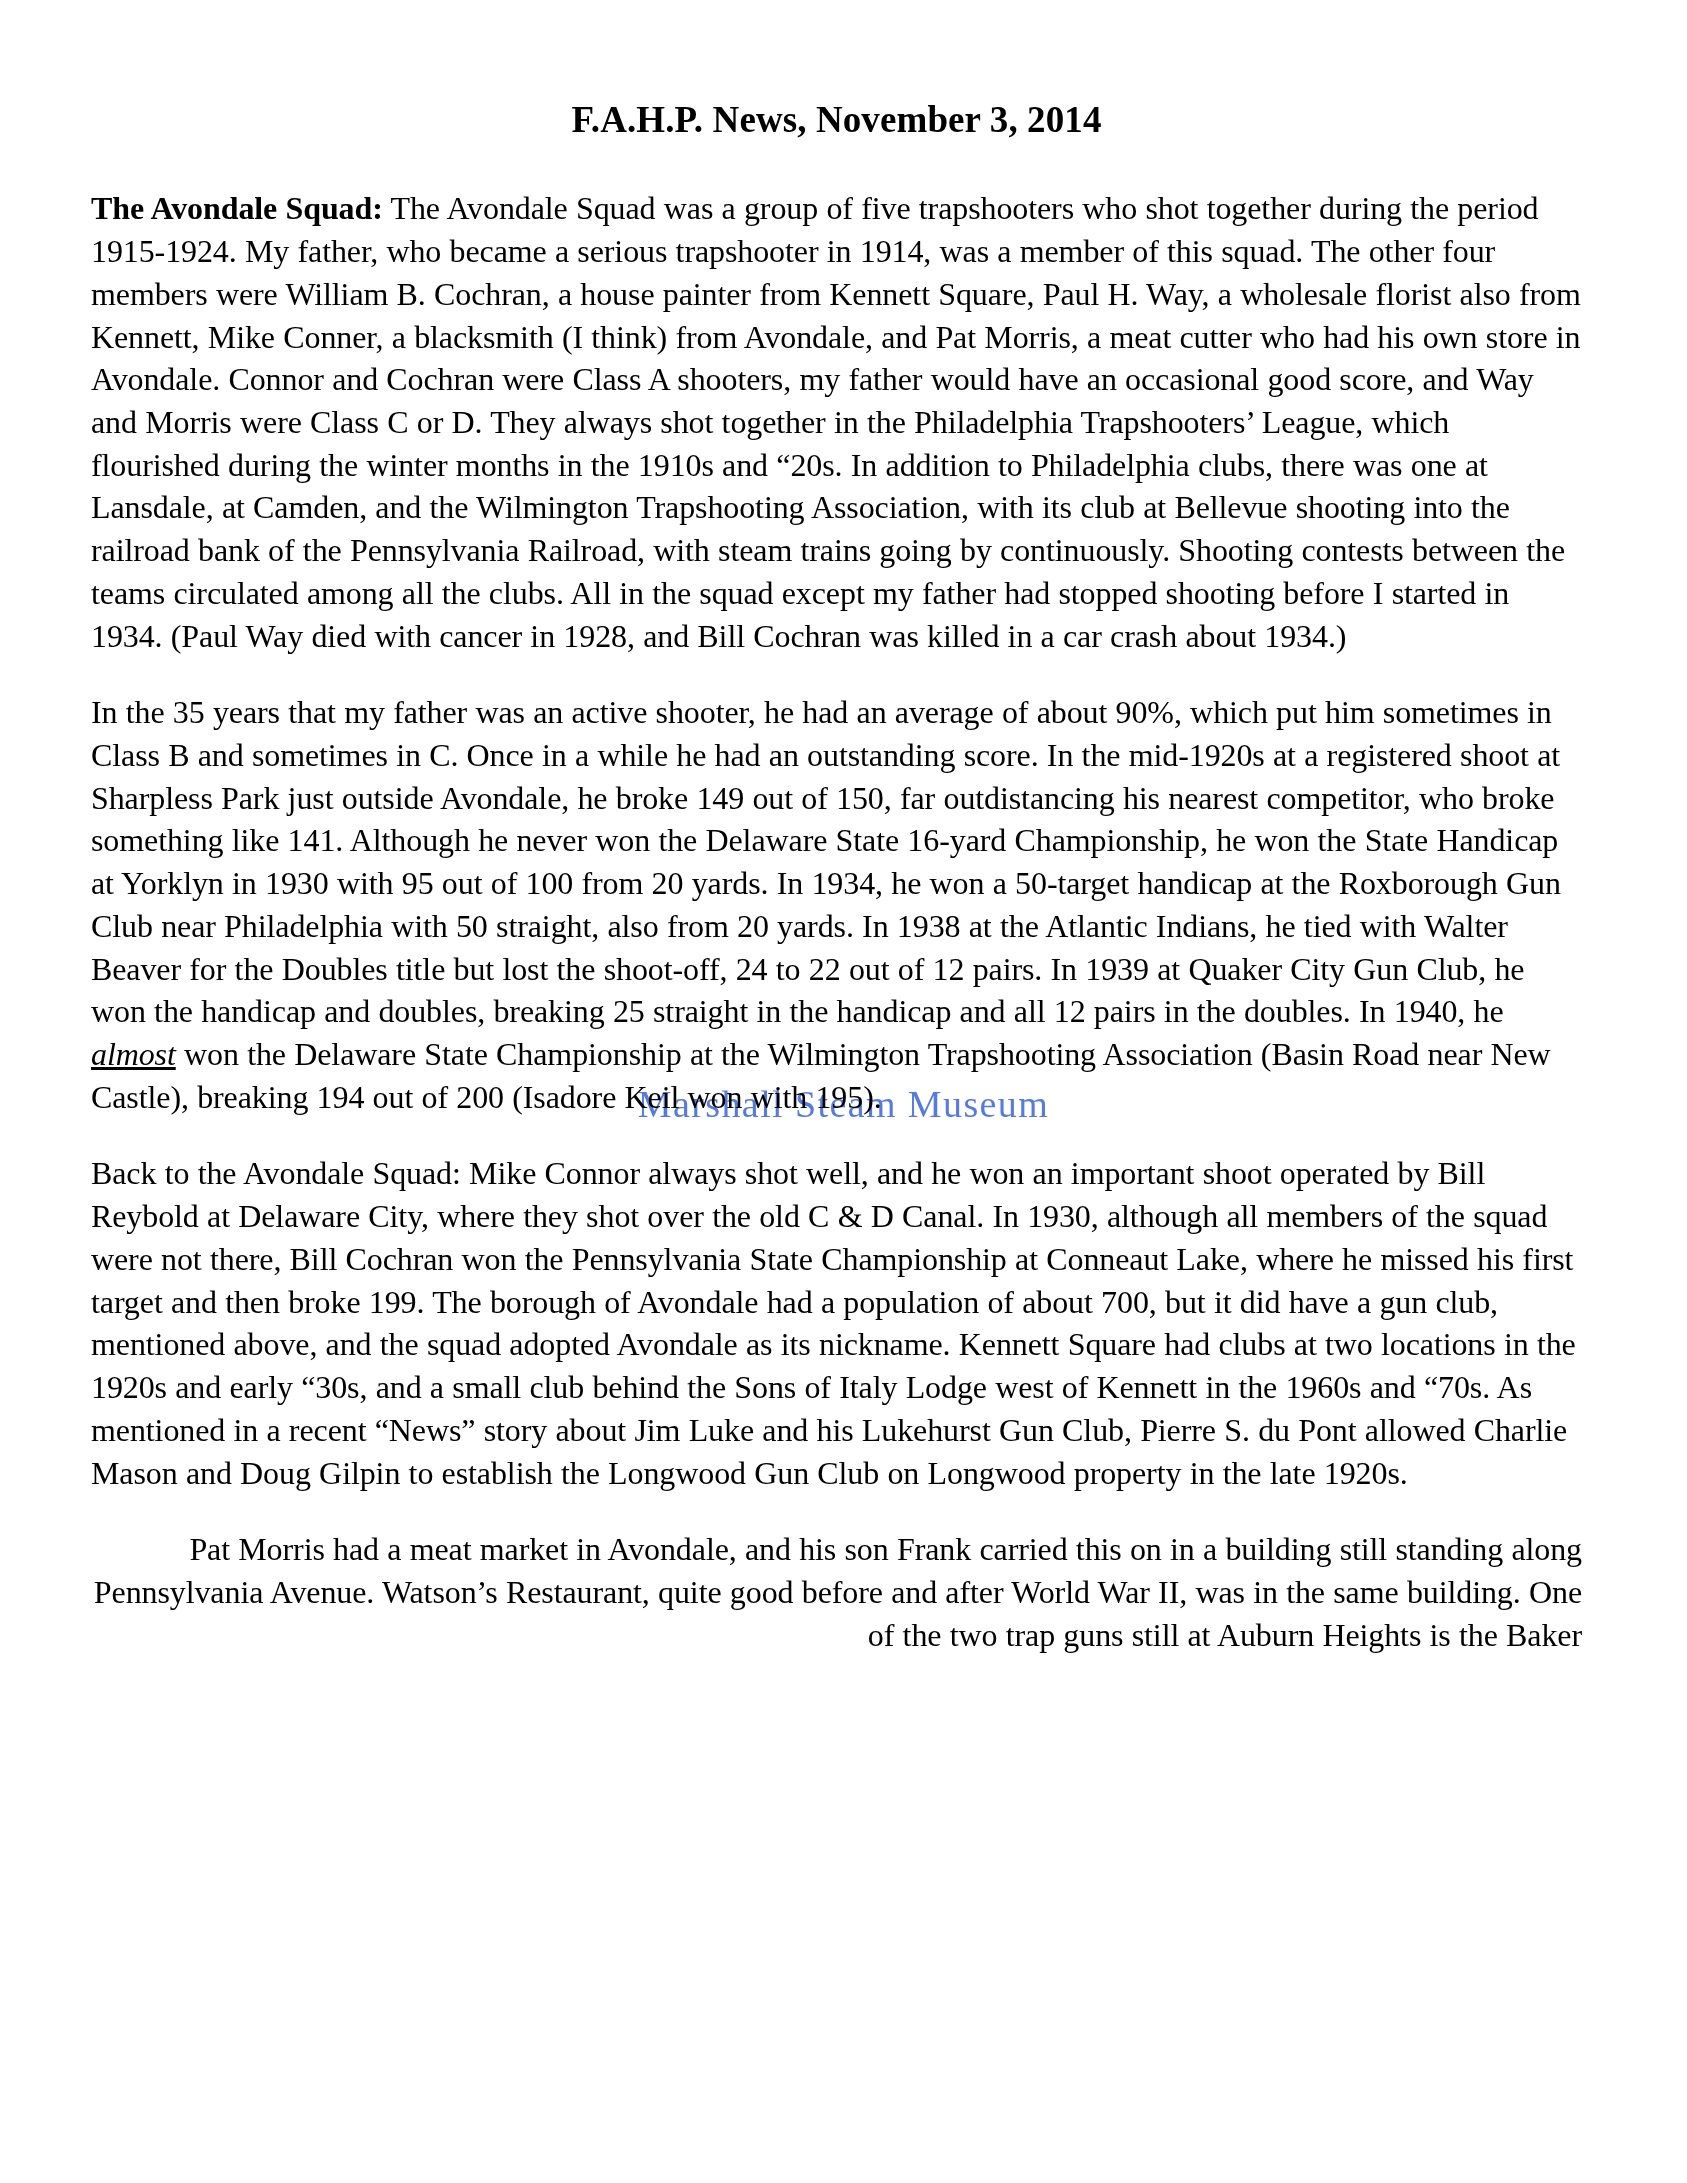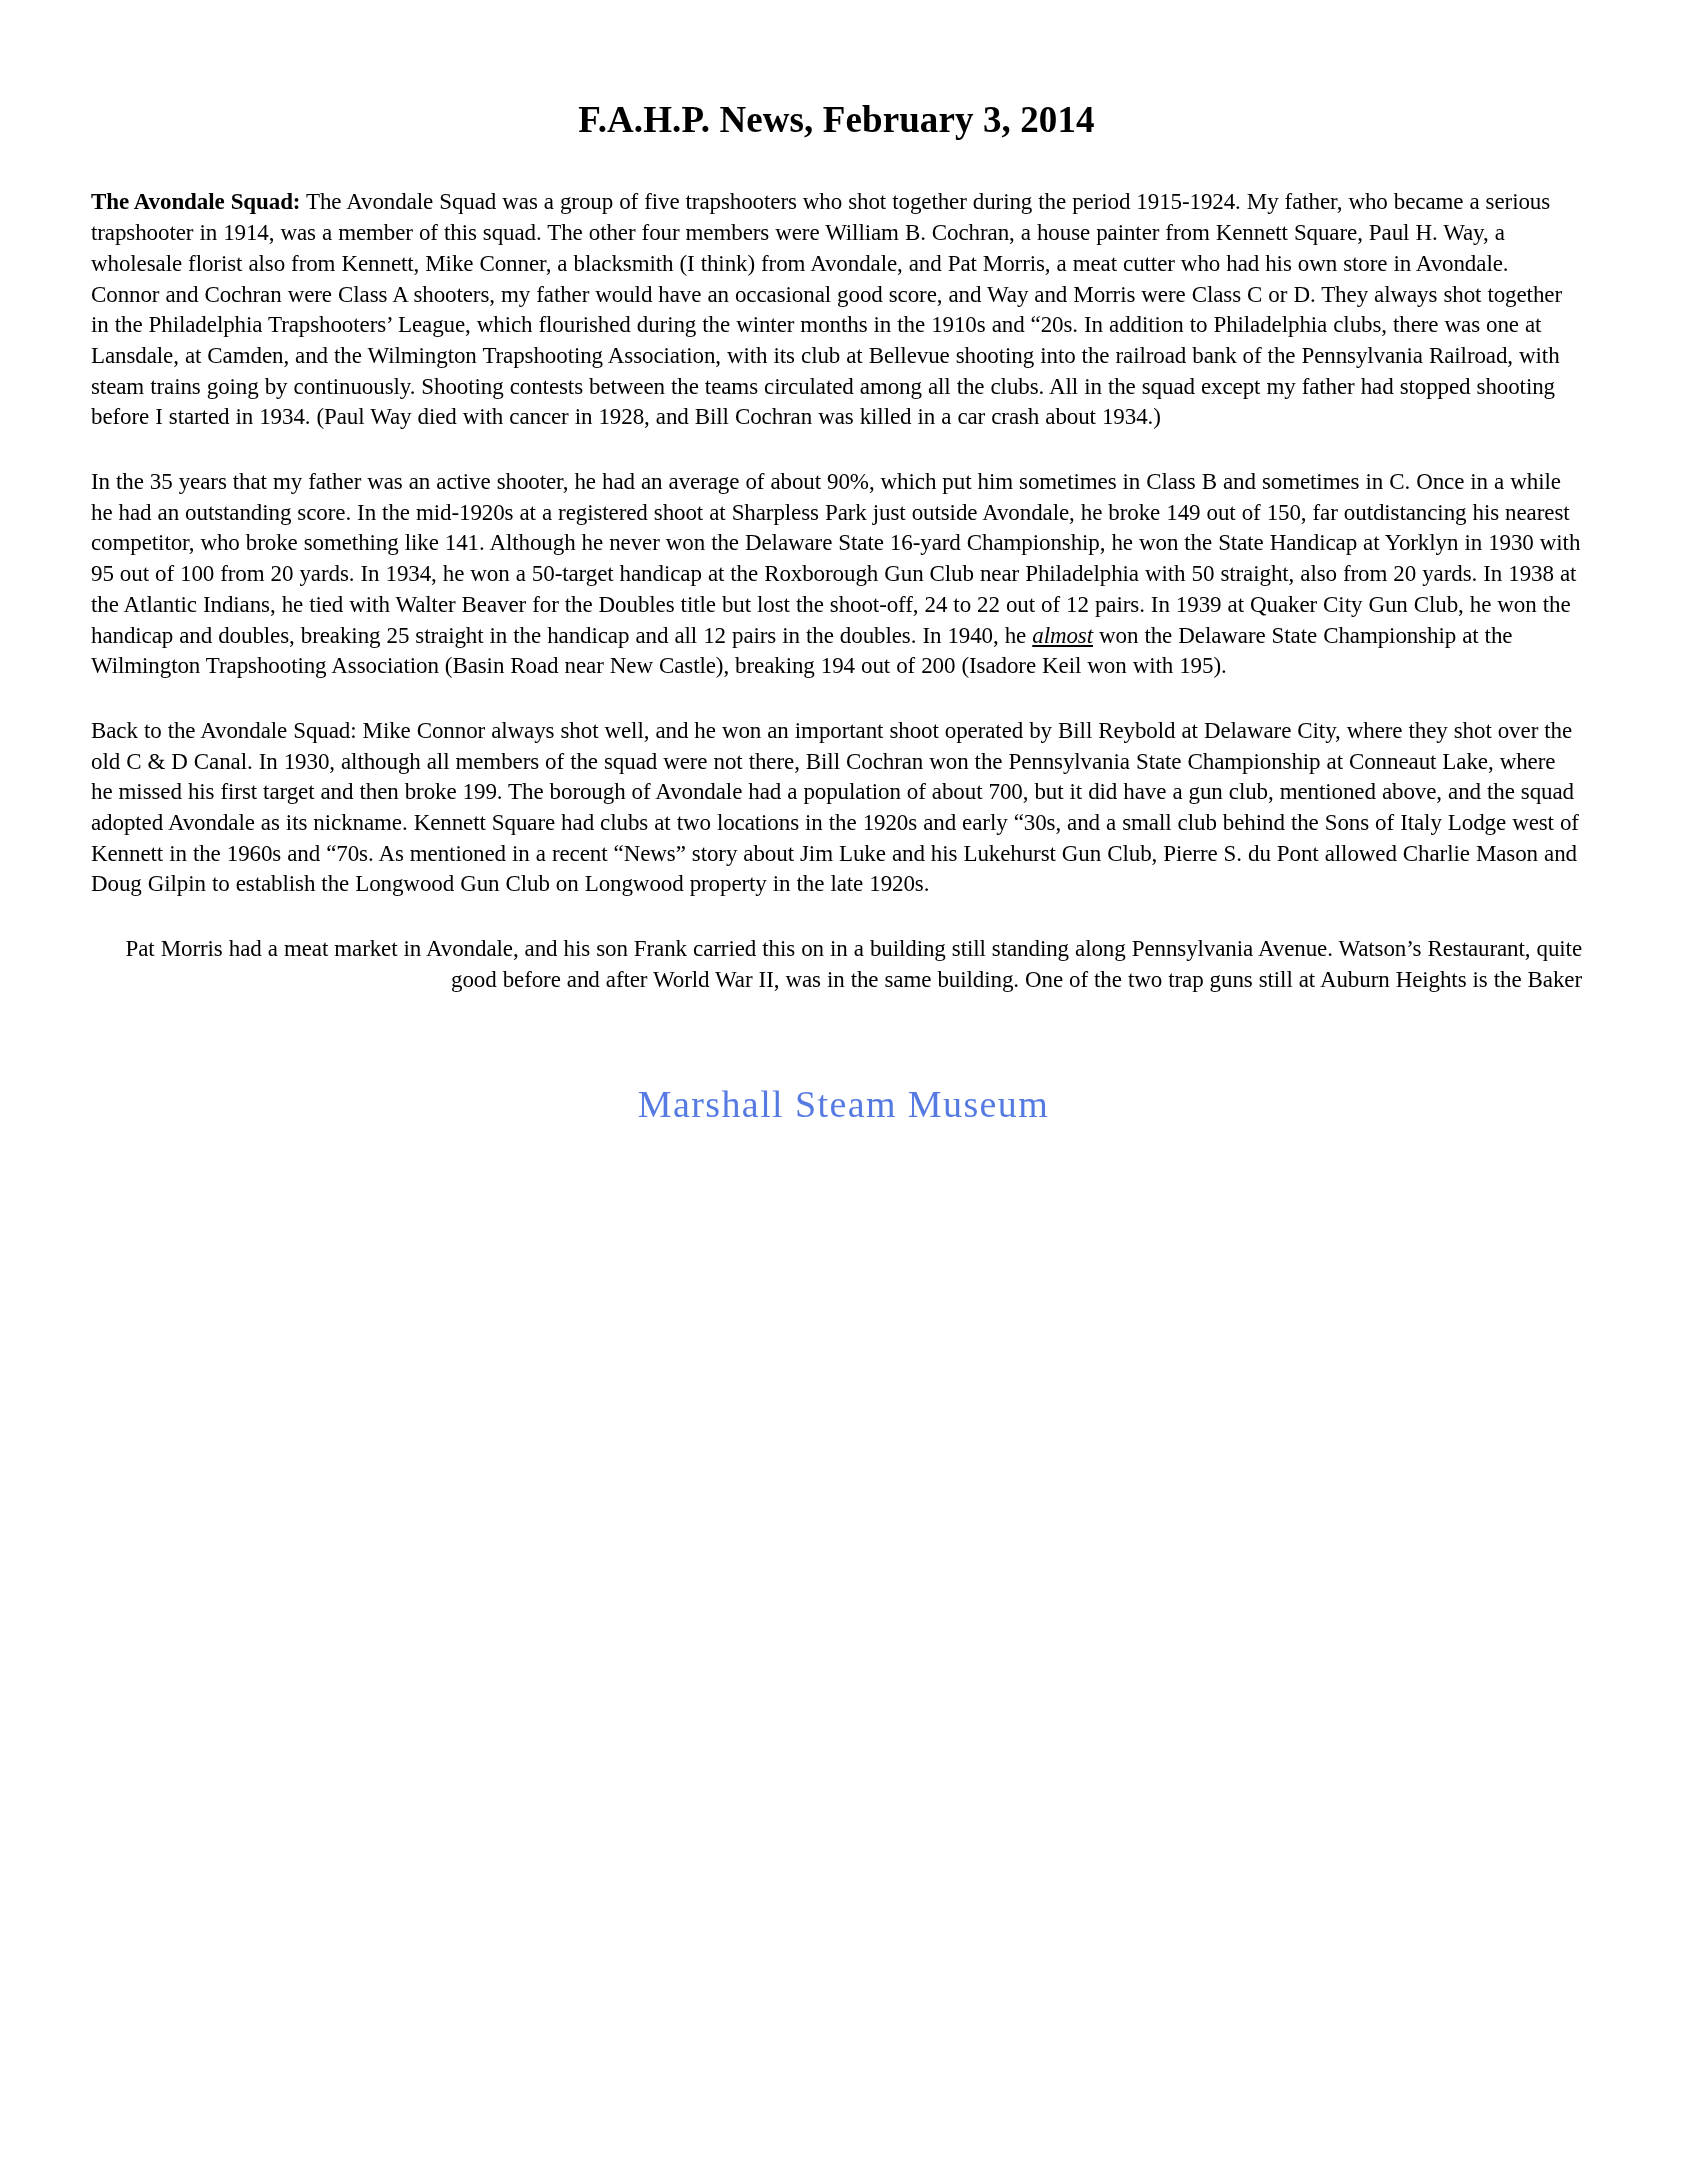--- a/index.html
+++ b/index.html
@@ -24,21 +24,21 @@
   }
   .doc-title {
     text-align: center;
     font-size: 37px;
     font-weight: bold;
     letter-spacing: 0.1px;
     margin: 0 0 45px 0;
     line-height: 1.2;
   }
   .para {
-    font-size: 23px;
+    font-size: 32px;
     line-height: 1.335;
     text-align: left;
     margin: 0 0 34px 0;
     letter-spacing: -0.1px;
     word-spacing: 0.4px;
   }
   .para:last-child {
     margin-bottom: 0;
     text-align: right;
   }
@@ -72,21 +72,21 @@
 </style>
 </head>
 <body>
 
 <div class="page">
 
   <div class="watermark">Marshall Steam Museum</div>
 
   <div class="content">
 
-    <h1 class="doc-title">F.A.H.P. News, February 3, 2014</h1>
+    <h1 class="doc-title">F.A.H.P. News, November 3, 2014</h1>
 
     <p class="para"><span class="lead-in">The Avondale Squad:</span><span> The Avondale Squad was a group of five trapshooters who shot together during the period 1915-1924. My father, who became a serious trapshooter in 1914, was a member of this squad. The other four members were William B. Cochran, a house painter from Kennett Square, Paul H. Way, a wholesale florist also from Kennett, Mike Conner, a blacksmith (I think) from Avondale, and Pat Morris, a meat cutter who had his own store in Avondale. Connor and Cochran were Class A shooters, my father would have an occasional good score, and Way and Morris were Class C or D. They always shot together in the Philadelphia Trapshooters’ League, which flourished during the winter months in the 1910s and “20s. In addition to Philadelphia clubs, there was one at Lansdale, at Camden, and the Wilmington Trapshooting Association, with its club at Bellevue shooting into the railroad bank of the Pennsylvania Railroad, with steam trains going by continuously. Shooting contests between the teams circulated among all the clubs. All in the squad except my father had stopped shooting before I started in 1934. (Paul Way died with cancer in 1928, and Bill Cochran was killed in a car crash about 1934.)</span></p>
 
     <p class="para"><span>In the 35 years that my father was an active shooter, he had an average of about 90%, which put him sometimes in Class B and sometimes in C. Once in a while he had an outstanding score. In the mid-1920s at a registered shoot at Sharpless Park just outside Avondale, he broke 149 out of 150, far outdistancing his nearest competitor, who broke something like 141. Although he never won the Delaware State 16-yard Championship, he won the State Handicap at Yorklyn in 1930 with 95 out of 100 from 20 yards. In 1934, he won a 50-target handicap at the Roxborough Gun Club near Philadelphia with 50 straight, also from 20 yards. In 1938 at the Atlantic Indians, he tied with Walter Beaver for the Doubles title but lost the shoot-off, 24 to 22 out of 12 pairs. In 1939 at Quaker City Gun Club, he won the handicap and doubles, breaking 25 straight in the handicap and all 12 pairs in the doubles. In 1940, he </span><span class="ital-underline">almost</span><span> won the Delaware State Championship at the Wilmington Trapshooting Association (Basin Road near New Castle), breaking 194 out of 200 (Isadore Keil won with 195).</span></p>
 
     <p class="para">Back to the Avondale Squad: Mike Connor always shot well, and he won an important shoot operated by Bill Reybold at Delaware City, where they shot over the old C &amp; D Canal. In 1930, although all members of the squad were not there, Bill Cochran won the Pennsylvania State Championship at Conneaut Lake, where he missed his first target and then broke 199. The borough of Avondale had a population of about 700, but it did have a gun club, mentioned above, and the squad adopted Avondale as its nickname. Kennett Square had clubs at two locations in the 1920s and early “30s, and a small club behind the Sons of Italy Lodge west of Kennett in the 1960s and “70s. As mentioned in a recent “News” story about Jim Luke and his Lukehurst Gun Club, Pierre S. du Pont allowed Charlie Mason and Doug Gilpin to establish the Longwood Gun Club on Longwood property in the late 1920s.</p>
 
     <p class="para">Pat Morris had a meat market in Avondale, and his son Frank carried this on in a building still standing along Pennsylvania Avenue. Watson’s Restaurant, quite good before and after World War II, was in the same building. One of the two trap guns still at Auburn Heights is the Baker</p>
 
   </div>

